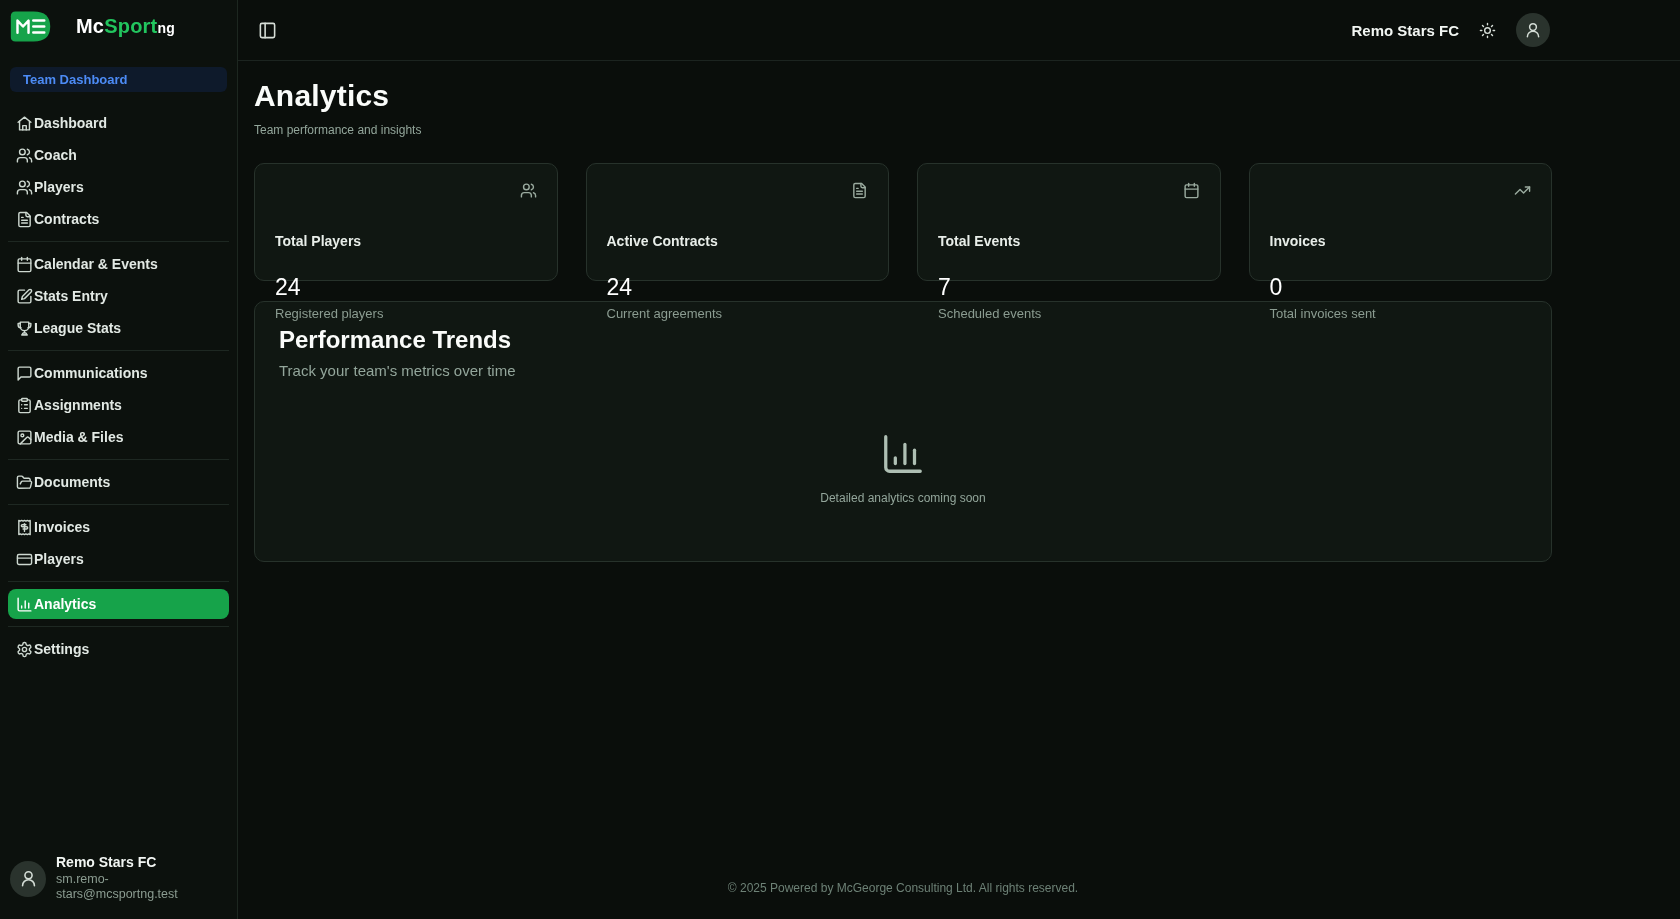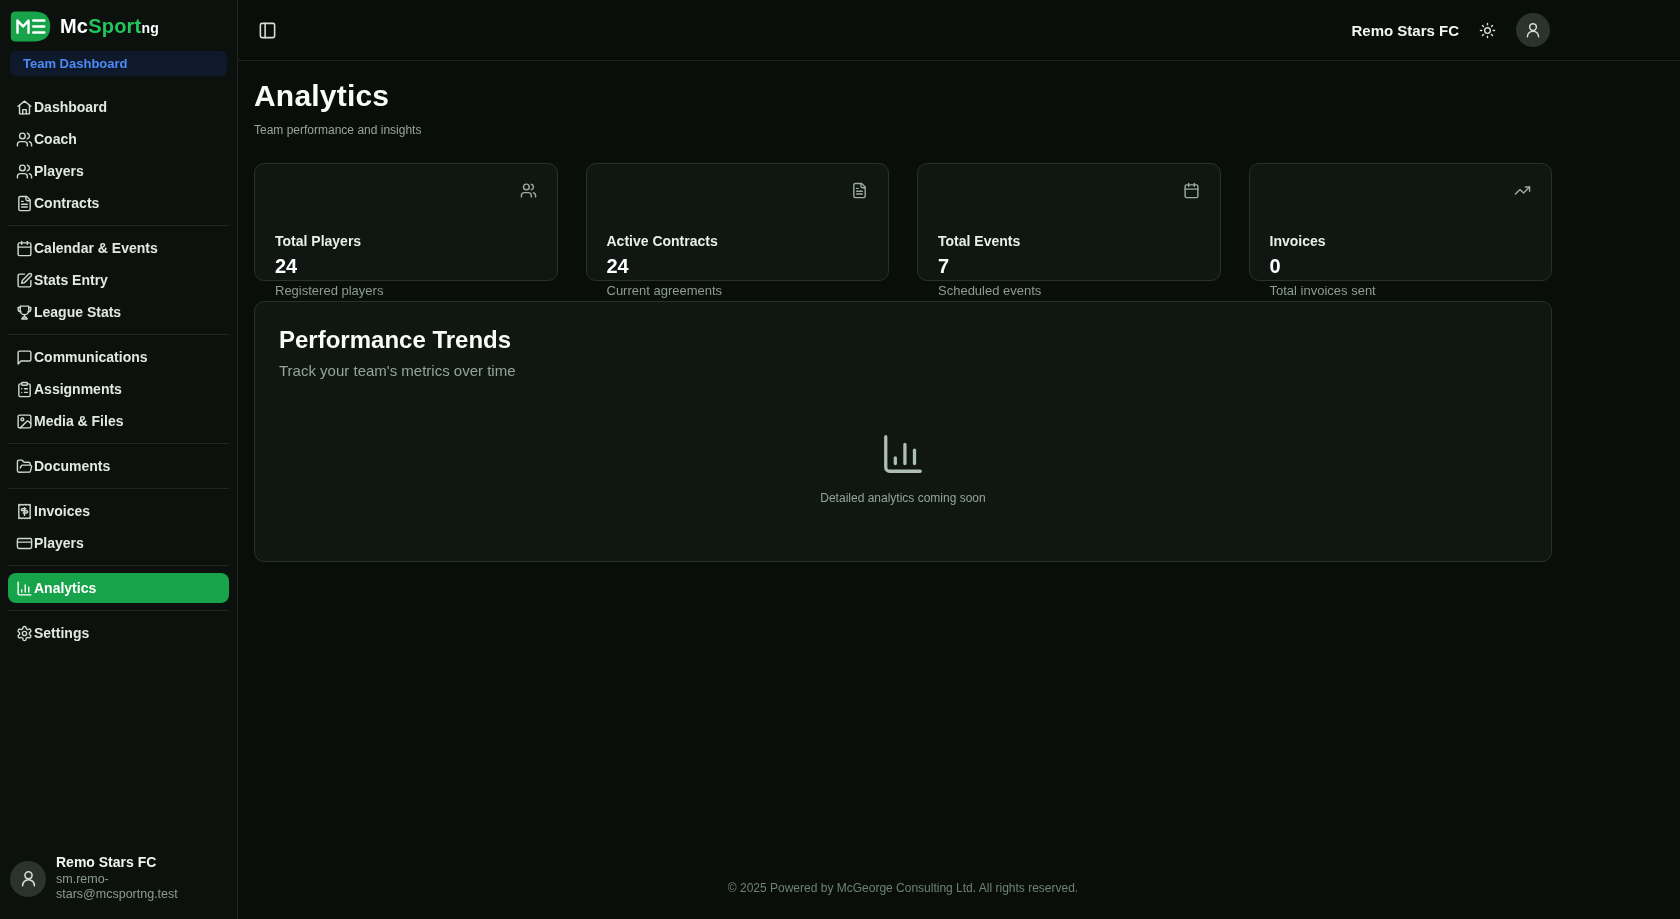--- a/index.html
+++ b/index.html
@@ -13,26 +13,26 @@
   .app { display:flex; width:100%; height:100%; }
 
   
   .sidebar {
     width:238px; min-width:238px; height:100%;
     background:#0c110d;
     border-right:1px solid #1d2720;
     display:flex; flex-direction:column;
     padding:8px 0 14px 0;
   }
-  .logo-row { display:flex; align-items:center; gap:9px; padding:2px 10px 6px 10px; cursor:pointer; }
+  .logo-row { display:flex; align-items:center; gap:25px; padding:2px 10px 6px 10px; cursor:pointer; }
   .logo-text { font-size:20px; font-weight:700; color:#fff; letter-spacing:.2px; }
   .logo-text .green { color:#22c55e; }
   .logo-text .ng { font-size:14px; font-weight:700; color:#fff; }
   .team-badge {
-    margin:2px 10px 10px 10px;
+    margin:18px 10px 10px 10px;
     background:#0e1a2b;
     color:#4c8bf5;
     font-size:13px; font-weight:700;
     padding:5px 13px;
     border-radius:6px;
   }
   nav { flex:1; padding:4px 8px; overflow:hidden; }
   .nav-item {
     display:flex; align-items:center; gap:1px;
     height:30px; padding:0 8px; margin:2px 0;
@@ -80,21 +80,21 @@
   .page-subtitle { font-size:12px; color:#93a69b; margin-top:10px; }
 
   .stats-grid { display:grid; grid-template-columns:repeat(4,1fr); gap:28px; margin-top:26px; }
   .stat-card {
     background:#101712; border:1px solid #27322b; border-radius:10px;
     height:118px; padding:18px 20px 0 20px; position:relative;
   }
   .stat-head { display:flex; align-items:flex-start; justify-content:space-between; }
   .stat-title { font-size:14px; font-weight:600; color:#e8eee9; padding-top:3px;margin-top:48px; }
   .stat-icon { color:#9aab9f; display:flex; }
-  .stat-value { font-size:20px; font-weight:700; color:#ffffff; margin-top:6px; }
+  .stat-value { font-size:23px; font-weight:400; color:#ffffff; margin-top:25px; }
   .stat-desc { font-size:13px; color:#8b9c91; margin-top:5px; }
 
   .trends-card {
     background:#101712; border:1px solid #27322b; border-radius:10px;
     margin-top:20px; padding:24px 24px 56px 24px;
   }
   .trends-title { font-size:24px; font-weight:700; color:#fafcfa; }
   .trends-subtitle { font-size:15px; color:#93a69b; margin-top:8px; }
   .trends-empty { display:flex; flex-direction:column; align-items:center; margin-top:52px; color:#9fb3a6; }
   .trends-empty .big-icon { color:#aebfb3; }

